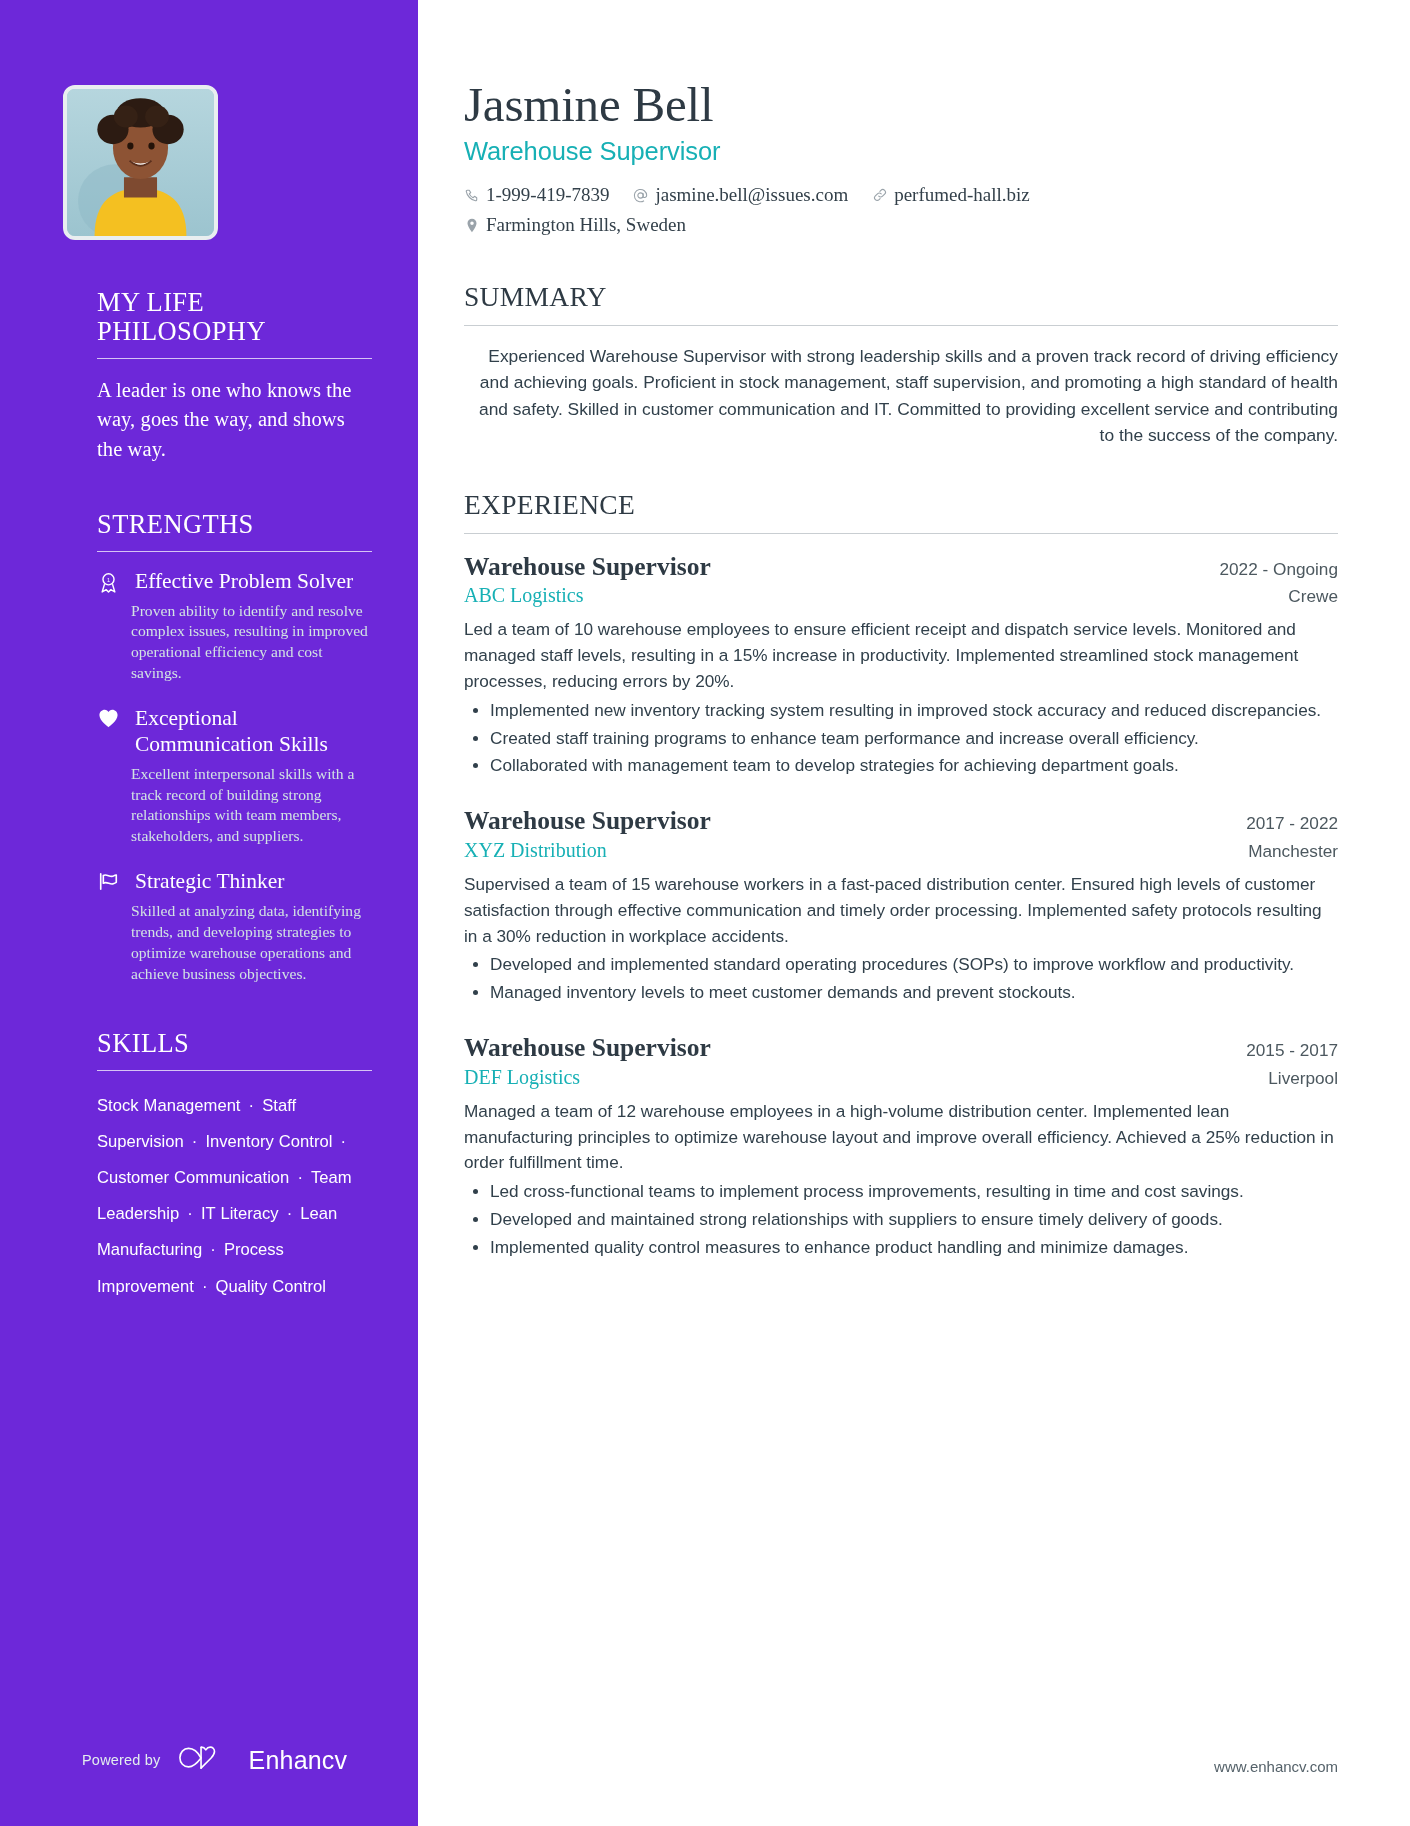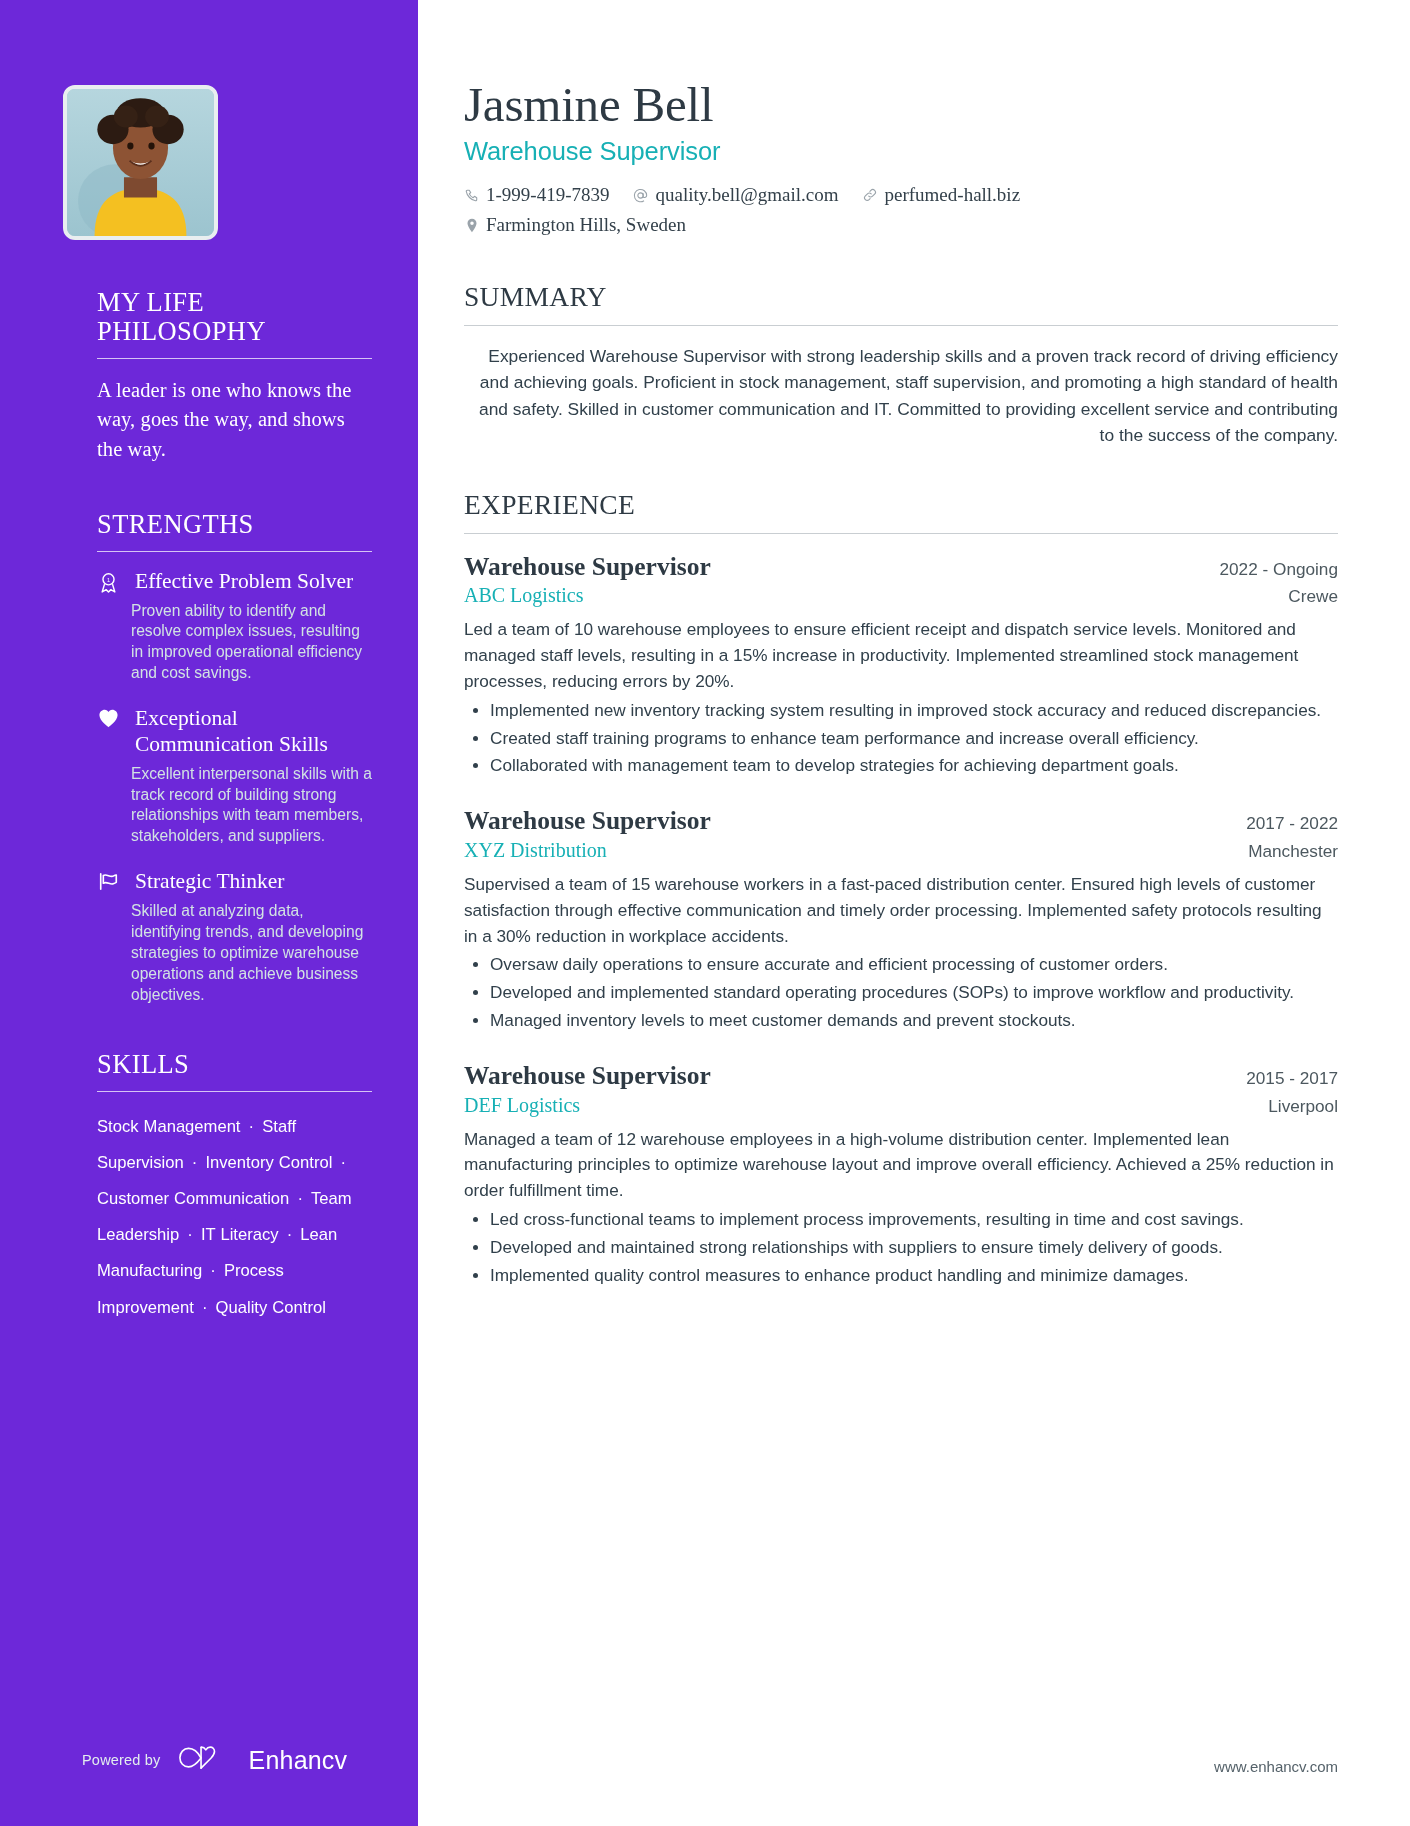--- a/index.html
+++ b/index.html
@@ -88,21 +88,21 @@
     line-height: 1.2;
     color: #ffffff;
     font-weight: 400;
   }
   .strength-desc {
     margin-left: 34px;
     margin-top: 6px;
     font-size: 15.6px;
     line-height: 1.34;
     color: #d2e2e3;
-    font-family: Liberation Sans, sans-serif;
+    font-family: Liberation Serif, serif;
   }
 
   .skills-flow {
     font-size: 16.6px;
     line-height: 2.18;
     color: #ffffff;
     word-spacing: 0.5px;
   }
   .skill-sep { color: #ffffff; padding: 0 3px; }
 
@@ -391,21 +391,21 @@
             <span>1-999-419-7839</span>
           </span>
 
           <span class="contact-item">
             <span class="c-ico">
               <svg width="15" height="15" viewBox="0 0 17 17" fill="none" stroke="#9aa3aa" stroke-width="1.2">
                 <circle cx="8.5" cy="8.5" r="3"></circle>
                 <path d="M11.5 6 v4 a2.3 2.3 0 0 0 4 -1.5 A7 7 0 1 0 12.5 14.4"></path>
               </svg>
             </span>
-            <span>quality.bell@gmail.com</span>
+            <span>jasmine.bell@issues.com</span>
           </span>
 
           <span class="contact-item">
             <span class="c-ico">
               <svg width="14" height="14" viewBox="0 0 16 16" fill="none" stroke="#9aa3aa" stroke-width="1.3" stroke-linecap="round">
                 <path d="M6.6 9.4 a3 3 0 0 0 4.3 0 l2.4 -2.4 a3 3 0 0 0 -4.3 -4.3 l-1.1 1.1"></path>
                 <path d="M9.4 6.6 a3 3 0 0 0 -4.3 0 L2.7 9 a3 3 0 0 0 4.3 4.3 l1.1 -1.1"></path>
               </svg>
             </span>
             <span>perfumed-hall.biz</span>
@@ -455,21 +455,20 @@
             <div class="job-row">
               <div class="job-title">Warehouse Supervisor</div>
               <div class="job-date">2017 - 2022</div>
             </div>
             <div class="job-row">
               <div class="job-company">XYZ Distribution</div>
               <div class="job-loc">Manchester</div>
             </div>
             <p class="job-desc">Supervised a team of 15 warehouse workers in a fast-paced distribution center. Ensured high levels of customer satisfaction through effective communication and timely order processing. Implemented safety protocols resulting in a 30% reduction in workplace accidents.</p>
             <ul class="bullets">
-              <li>Oversaw daily operations to ensure accurate and efficient processing of customer orders.</li>
               <li>Developed and implemented standard operating procedures (SOPs) to improve workflow and productivity.</li>
               <li>Managed inventory levels to meet customer demands and prevent stockouts.</li>
             </ul>
           </div>
           <div class="job">
             <div class="job-row">
               <div class="job-title">Warehouse Supervisor</div>
               <div class="job-date">2015 - 2017</div>
             </div>
             <div class="job-row">

